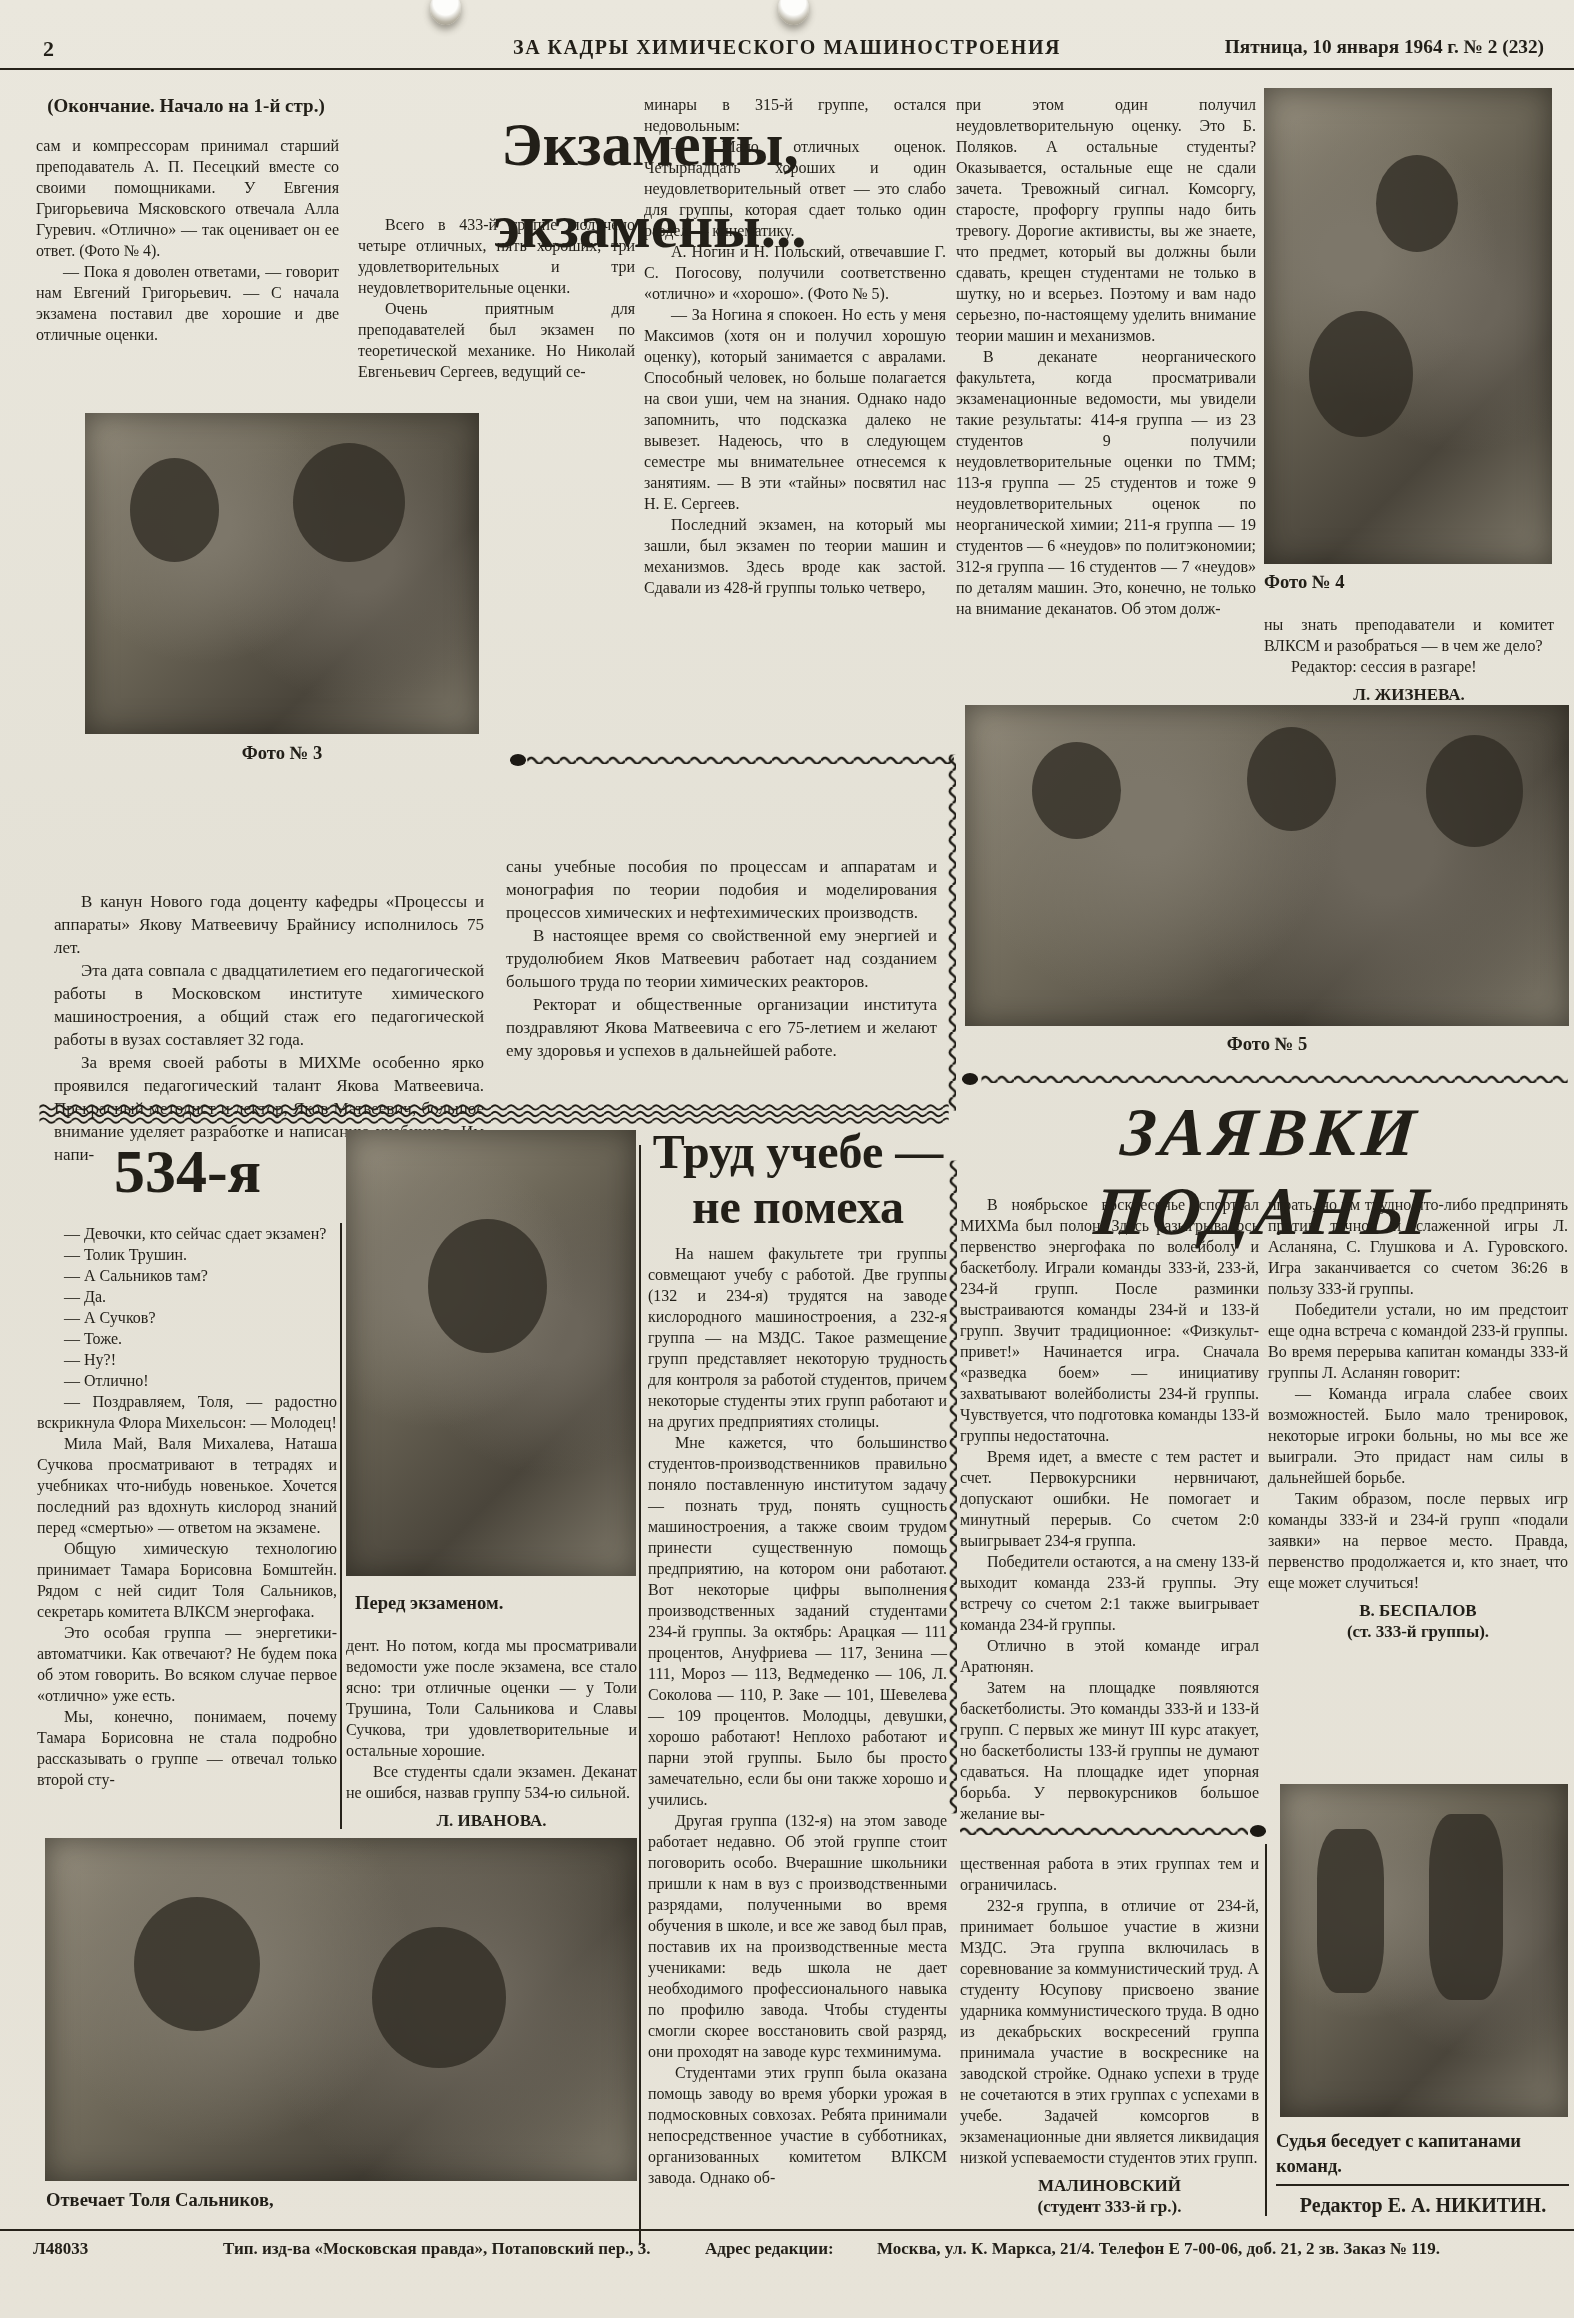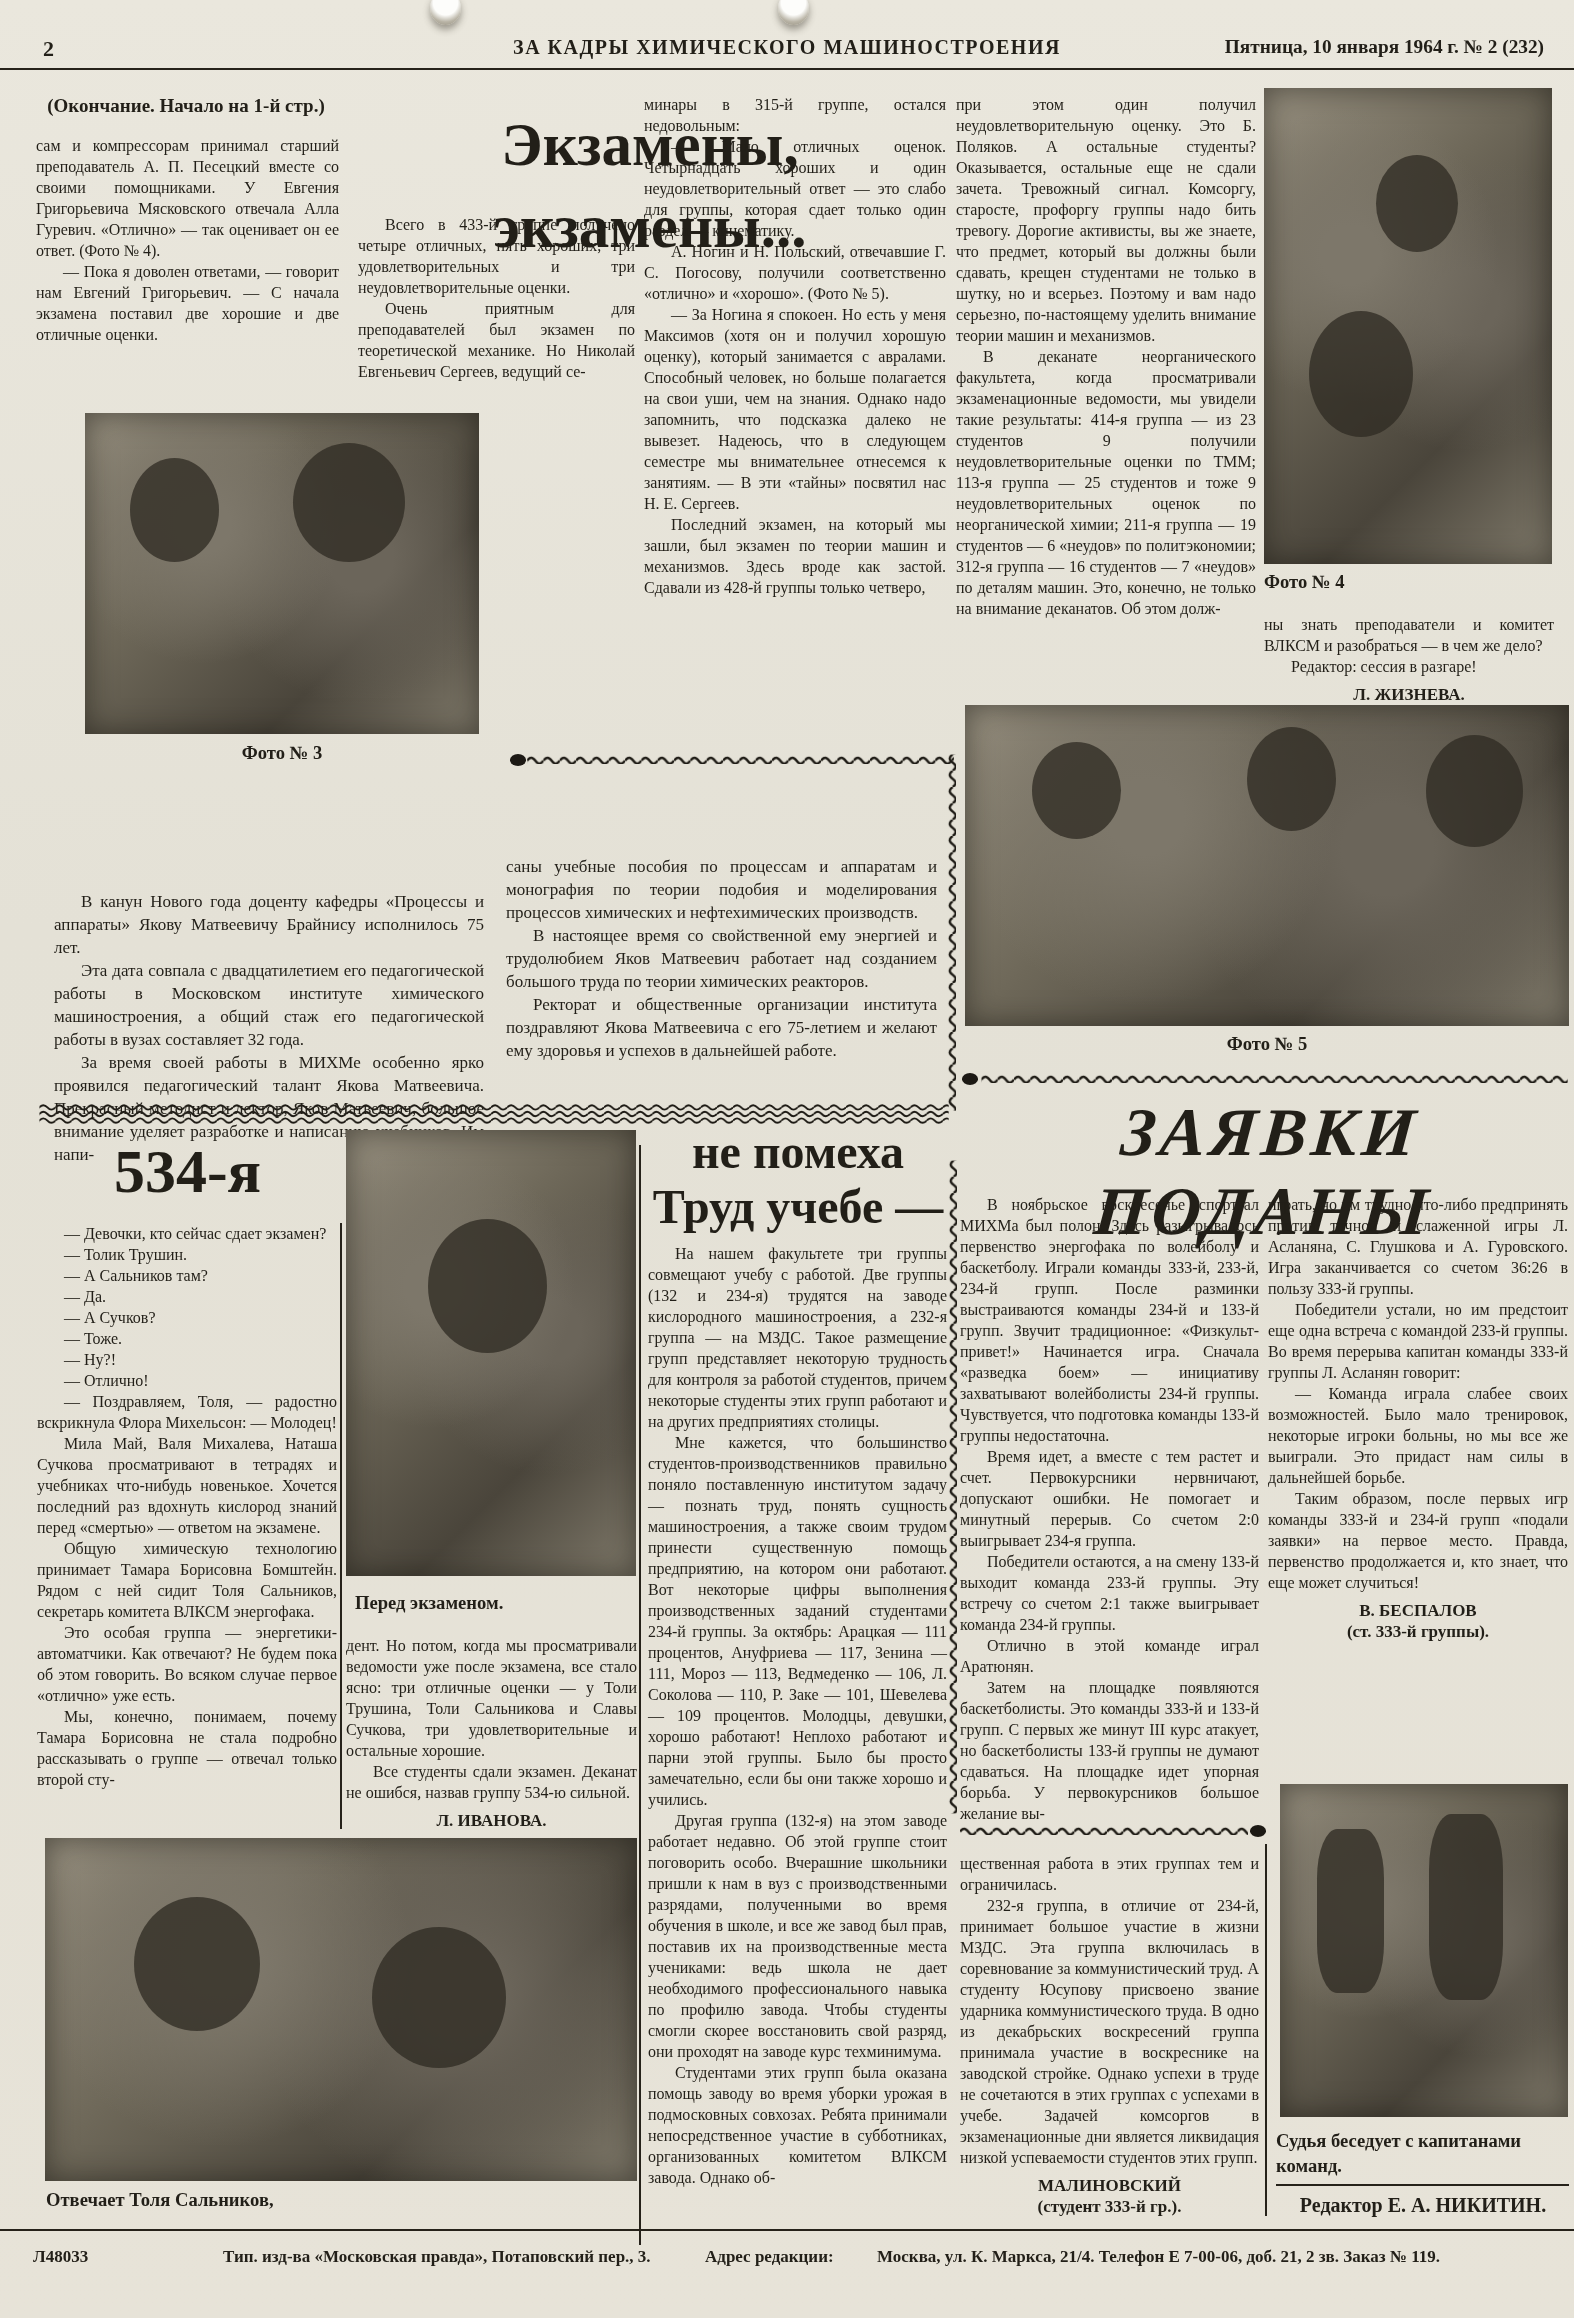--- a/index.html
+++ b/index.html
@@ -17,21 +17,21 @@
   .photo{background:
       radial-gradient(circle at 30% 35%, #7d776a 0 8%, transparent 40%),
       radial-gradient(circle at 70% 45%, #6b655a 0 10%, transparent 45%),
       linear-gradient(135deg,#958e7e 0%,#6e6859 35%,#4a453b 70%,#807a6b 100%);
       box-shadow:inset 0 0 30px rgba(20,18,12,.55);}
   .blob{position:absolute;background:#2e2a22;border-radius:50%;opacity:.75;}
   .rule-h{background:#26221a;height:2.2px;}
   .rule-v{background:#26221a;width:2.2px;}
   .dot{width:16.4px;height:12px;background:#1c1914;border-radius:50%;}
   .hole{width:31px;height:34px;border-radius:50%;background:radial-gradient(circle at 50% 35%,#fdfdfb 0 45%,#b9b4a6 70%,#8e897b 100%);box-shadow:0 4.5px 7.4px rgba(60,55,45,.45);}
-  .footer-text{font-size:17px;font-weight:bold;margin-top:8px;}
+  .footer-text{font-size:17px;font-weight:bold;}
 </style>
 </head>
 <body>
 
 <div class="page">
 
   <svg width="0" height="0" style="position:absolute">
     <defs>
       <pattern id="pw" width="22" height="14" patternUnits="userSpaceOnUse">
         <path d="M0 9 Q5.5 1 11 9 T22 9" fill="none" stroke="#1d1a14" stroke-width="3.2"></path>
@@ -193,22 +193,22 @@
     <div class="blob" style="left:327px;top:89px;width:134px;height:141px"></div>
   </div>
   <div class="abs caption" style="left:46px;top:2189px">Отвечает Толя Сальников,</div>
 
   <div class="abs rule-v" style="left:639px;top:1145px;height:1100px;width:2.2px"></div>
   <svg class="abs" style="left:947px;top:1160px" width="10.4" height="654" viewBox="0 0 14 880">
       <rect width="14" height="880" fill="url(#pwv)"></rect>
     </svg>
 
   <div class="abs headline" style="left:648px;top:1124px;width:300px;font-size:48px;line-height:55px">
+    <div>Труд учебе —</div>
     <div>не помеха</div>
-    <div>Труд учебе —</div>
   </div>
   <div class="abs body-text" style="left:648px;top:1243px;width:299px;height:1004px">
     <p>На нашем факультете три группы совмещают учебу с работой. Две группы (132 и 234-я) трудятся на заводе кислородного машиностроения, а 232-я группа — на МЗДС. Такое размещение групп представляет некоторую трудность для контроля за работой студентов, причем некоторые студенты этих групп работают и на других предприятиях столицы.</p>
     <p>Мне кажется, что большинство студентов-производственников правильно поняло поставленную институтом задачу — познать труд, понять сущность машиностроения, а также своим трудом принести существенную помощь предприятию, на котором они работают. Вот некоторые цифры выполнения производственных заданий студентами 234-й группы. За октябрь: Арацкая — 111 процентов, Ануфриева — 117, Зенина — 111, Мороз — 113, Ведмеденко — 106, Л. Соколова — 110, Р. Заке — 101, Шевелева — 109 процентов. Молодцы, девушки, хорошо работают! Неплохо работают и парни этой группы. Было бы просто замечательно, если бы они также хорошо и учились.</p>
     <p>Другая группа (132-я) на этом заводе работает недавно. Об этой группе стоит поговорить особо. Вчерашние школьники пришли к нам в вуз с производственными разрядами, полученными во время обучения в школе, и все же завод был прав, поставив их на производственные места учениками: ведь школа не дает необходимого профессионального навыка по профилю завода. Чтобы студенты смогли скорее восстановить свой разряд, они проходят на заводе курс техминимума.</p>
     <p>Студентами этих групп была оказана помощь заводу во время уборки урожая в подмосковных совхозах. Ребята принимали непосредственное участие в субботниках, организованных комитетом ВЛКСМ завода. Однако об-</p>
   </div>
 
   <div class="abs body-text" style="left:960px;top:1853px;width:299px">
     <p class="noind">щественная работа в этих группах тем и ограничилась.</p>

